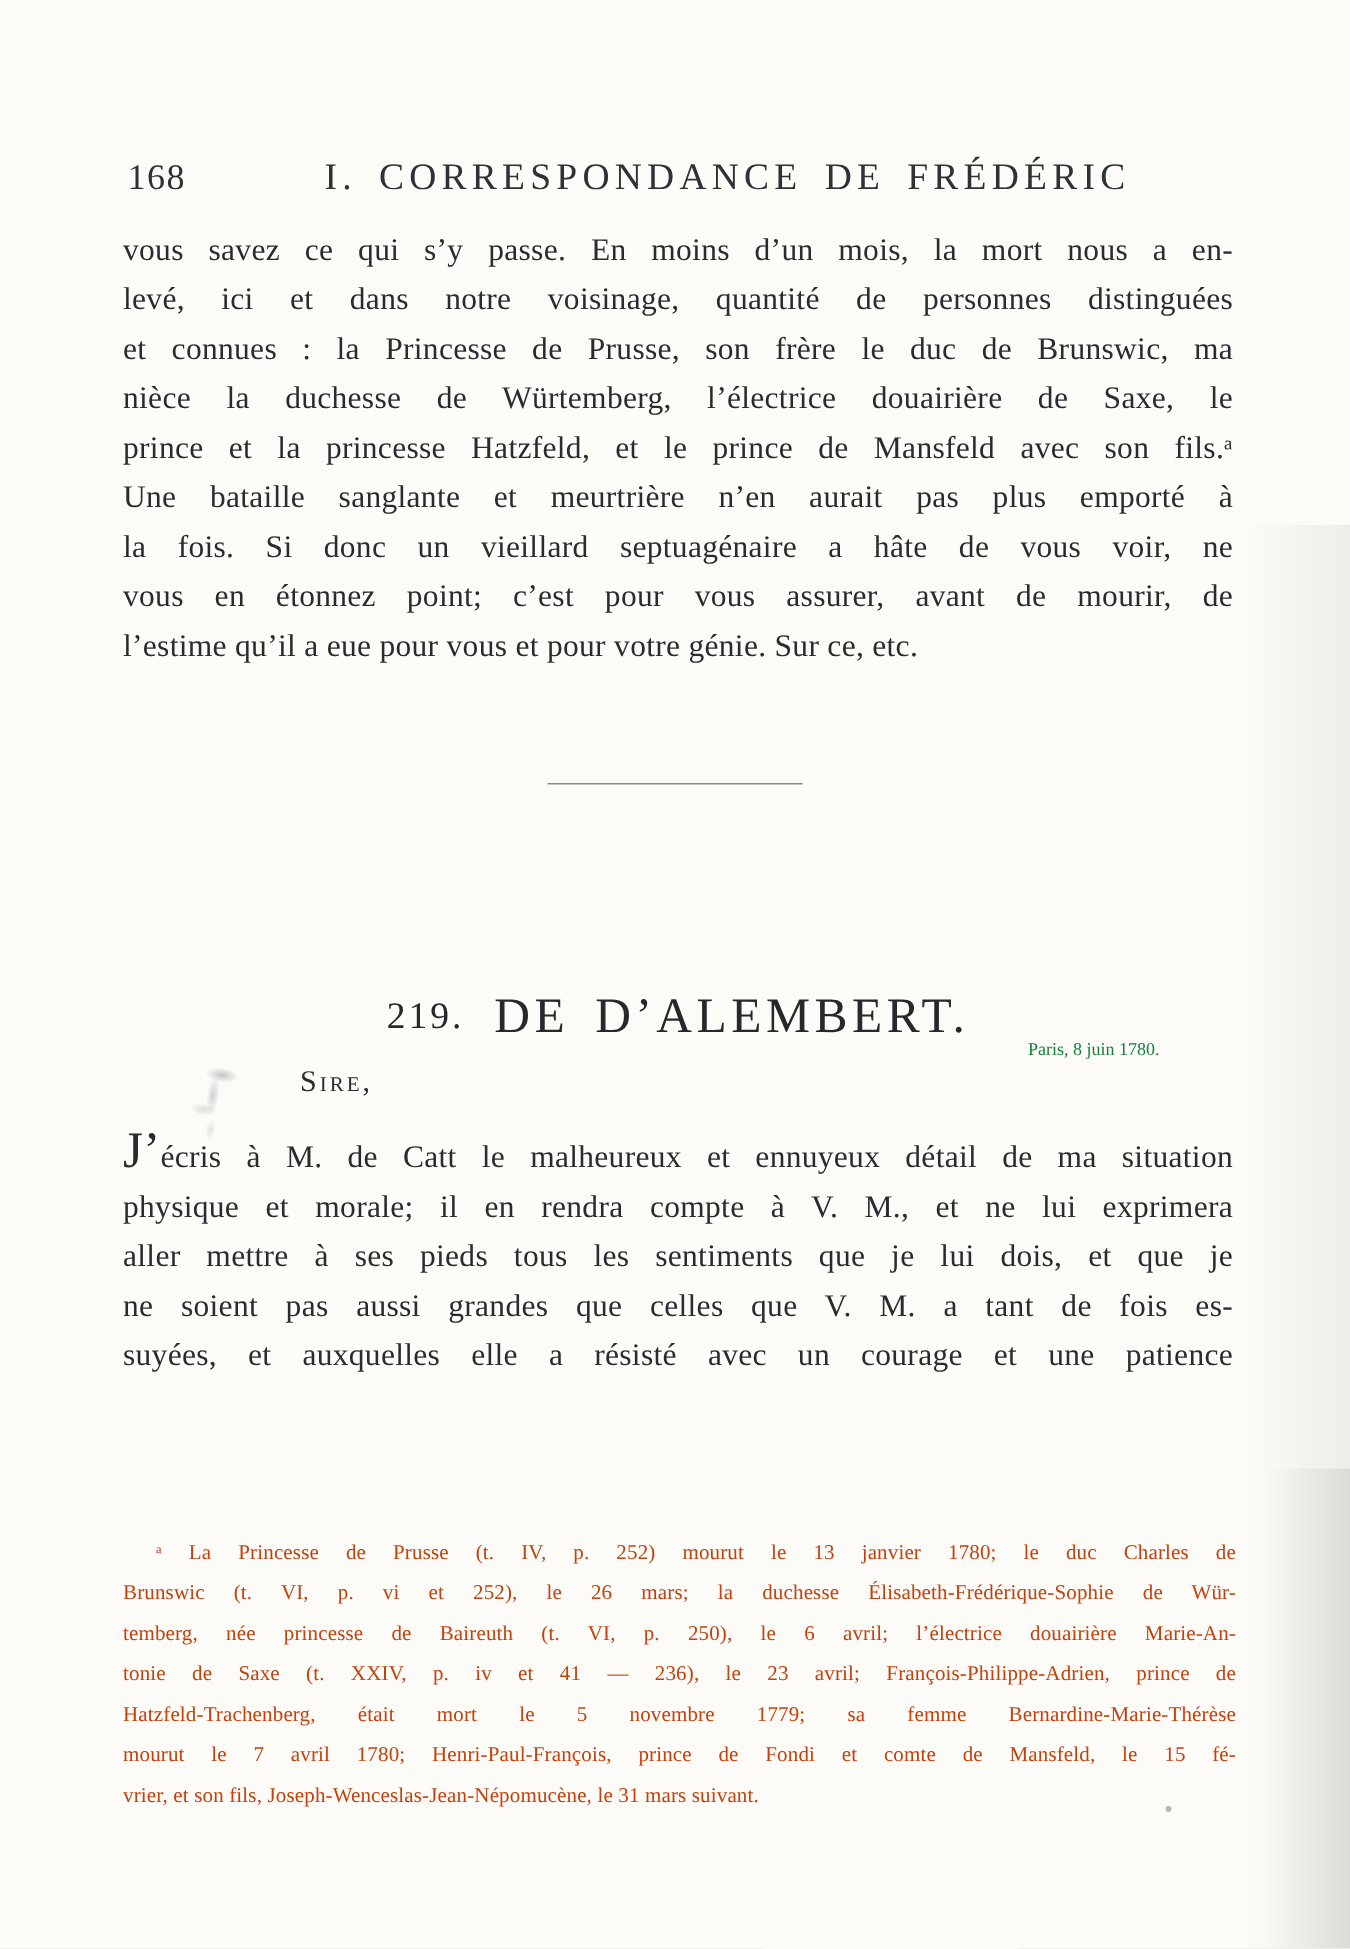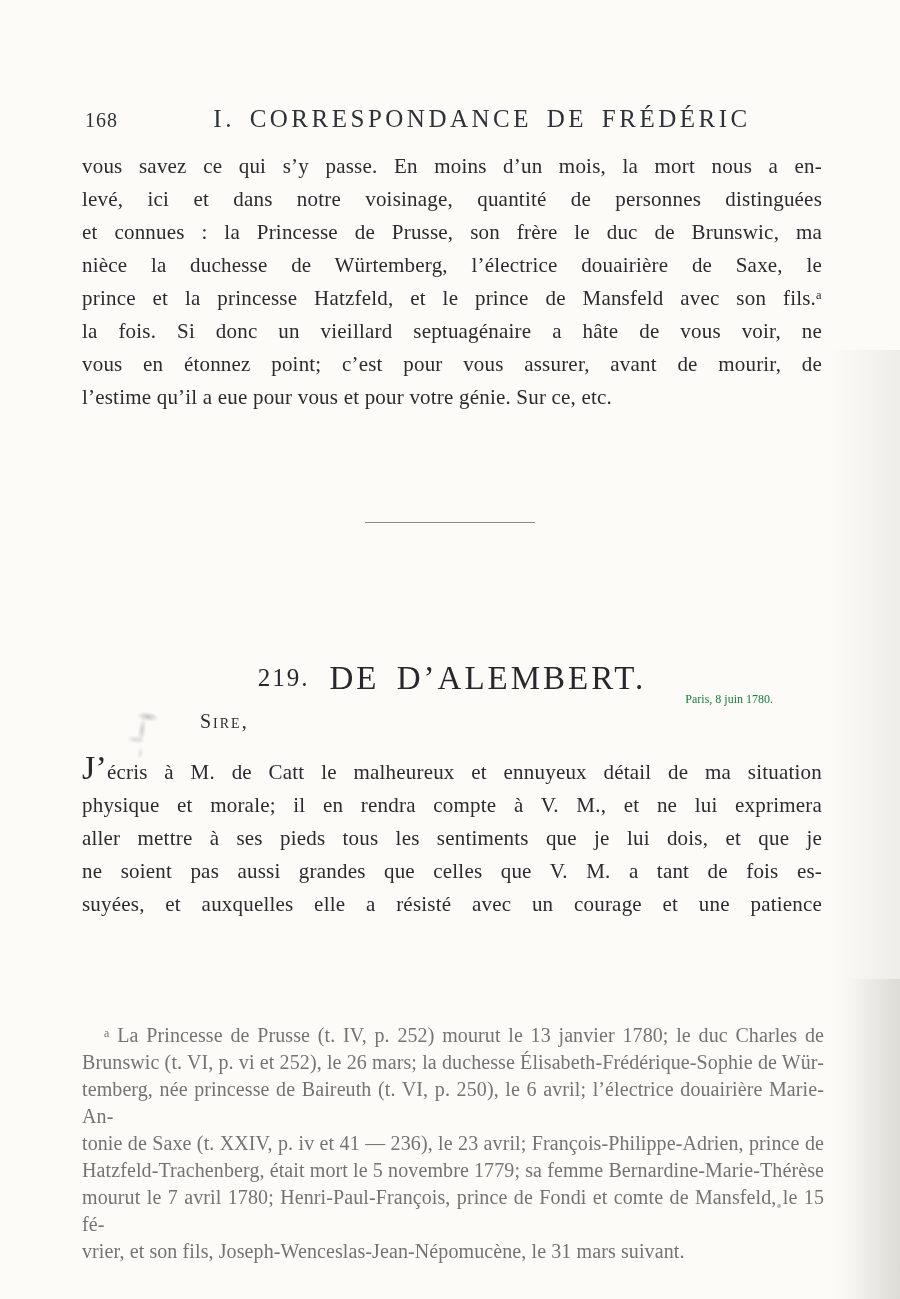--- a/index.html
+++ b/index.html
@@ -10,21 +10,21 @@
     font-family:"Liberation Serif","DejaVu Serif","DejaVu Sans",serif;
     color:#2a2a2e;
     overflow:hidden;
   }
   
   .running-header{
     position:absolute;top:105px;left:85px;width:737px;
     display:flex;align-items:baseline;
     font-size:25px;color:#2e3237;
   }
-  .page-number{font-size:20px;letter-spacing:1px;}
+  .page-number{font-size:24px;letter-spacing:1px;}
   .running-title{
     margin:0 auto;letter-spacing:3.5px;word-spacing:5px;
     transform:translateX(12px);white-space:nowrap;
   }
   
   .para{
     position:absolute;left:82px;width:740px;
     font-size:21px;line-height:33px;letter-spacing:0.2px;color:#2b2b2f;
   }
   .para .line{text-align:justify;text-align-last:justify;}
@@ -45,21 +45,21 @@
   .heading-number{font-size:25px;letter-spacing:2px;margin-right:20px;vertical-align:3px;}
   .heading-title{font-size:33px;letter-spacing:3px;word-spacing:6px;}
   .dateline{position:absolute;top:692px;right:127px;font-size:12px;color:#15803d;}
   .salutation{
     position:absolute;top:710px;left:200px;
     font-size:20px;font-variant:small-caps;letter-spacing:2px;color:#2d2d31;
   }
   
   .footnote{
     position:absolute;top:1022px;left:82px;width:742px;
-    font-size:20px;line-height:27px;letter-spacing:0.1px;color:#737373;
+    font-size:14px;line-height:27px;letter-spacing:0.1px;color:#c2410c;
   }
   .footnote .line{text-align:justify;text-align-last:justify;}
   .footnote .line:first-child{text-indent:22px;}
   .footnote .line.flush{text-align-last:left;}
   
   .ink-smudge{
     position:absolute;top:698px;left:116px;width:50px;height:64px;
     transform:rotate(8deg);
     background:
       radial-gradient(ellipse 16px 7px at 60% 28%, rgba(110,110,118,.38), rgba(110,110,118,0) 70%),
@@ -89,20 +89,21 @@
     <span class="page-number">168</span>
     <span class="running-title">I. CORRESPONDANCE DE FRÉDÉRIC</span>
   </div>
 
   <div class="para prev-letter">
     <div class="line">vous savez ce qui s’y passe. En moins d’un mois, la mort nous a en-</div>
     <div class="line">levé, ici et dans notre voisinage, quantité de personnes distinguées</div>
     <div class="line">et connues : la Princesse de Prusse, son frère le duc de Brunswic, ma</div>
     <div class="line">nièce la duchesse de Würtemberg, l’électrice douairière de Saxe, le</div>
     <div class="line">prince et la princesse Hatzfeld, et le prince de Mansfeld avec son fils.ᵃ</div>
+    <div class="line">Une bataille sanglante et meurtrière n’en aurait pas plus emporté à</div>
     <div class="line">la fois. Si donc un vieillard septuagénaire a hâte de vous voir, ne</div>
     <div class="line">vous en étonnez point; c’est pour vous assurer, avant de mourir, de</div>
     <div class="line flush">l’estime qu’il a eue pour vous et pour votre génie. Sur ce, etc.</div>
   </div>
 
   <div class="divider"></div>
 
   <div class="heading">
     <span class="heading-number">219.</span><span class="heading-title">DE D’ALEMBERT.</span>
   </div>

